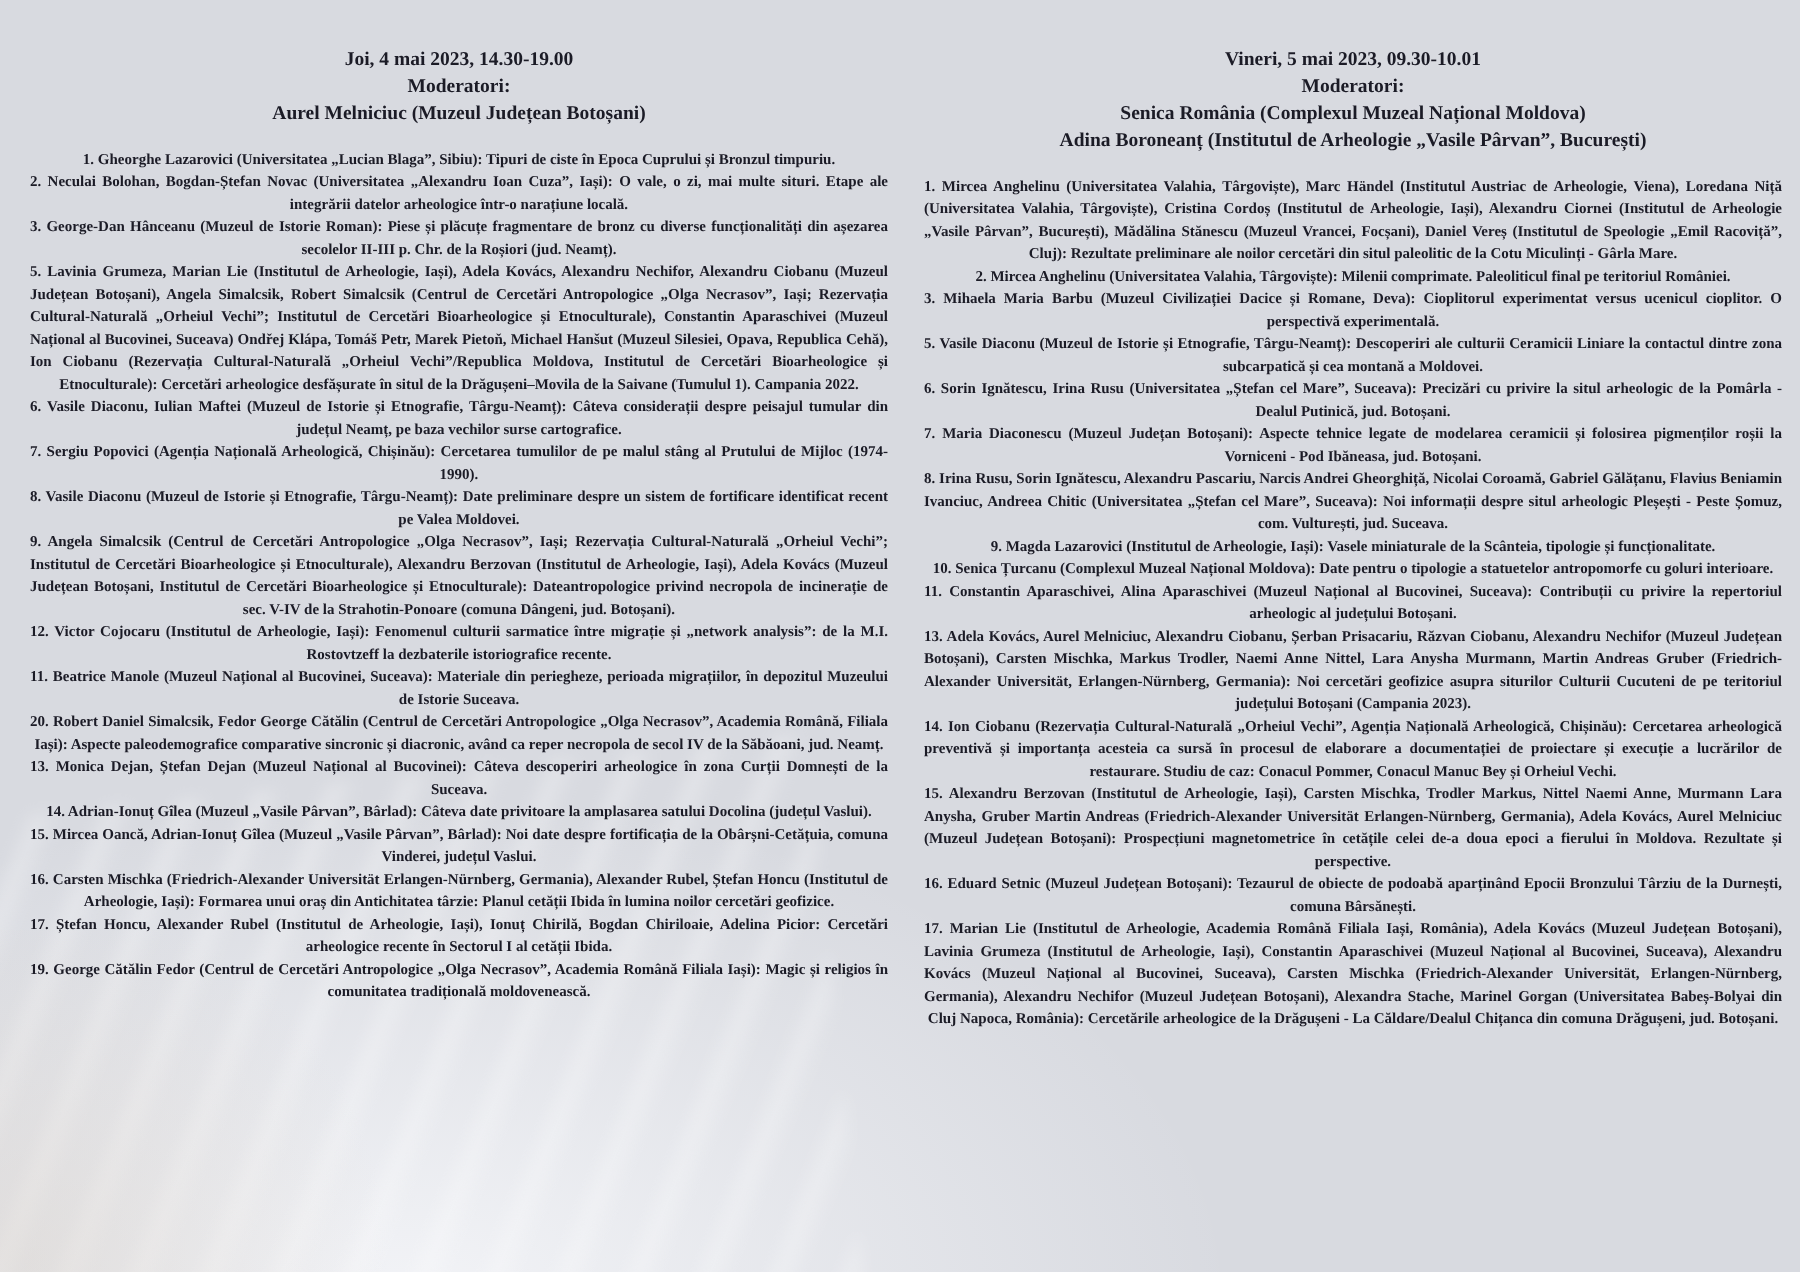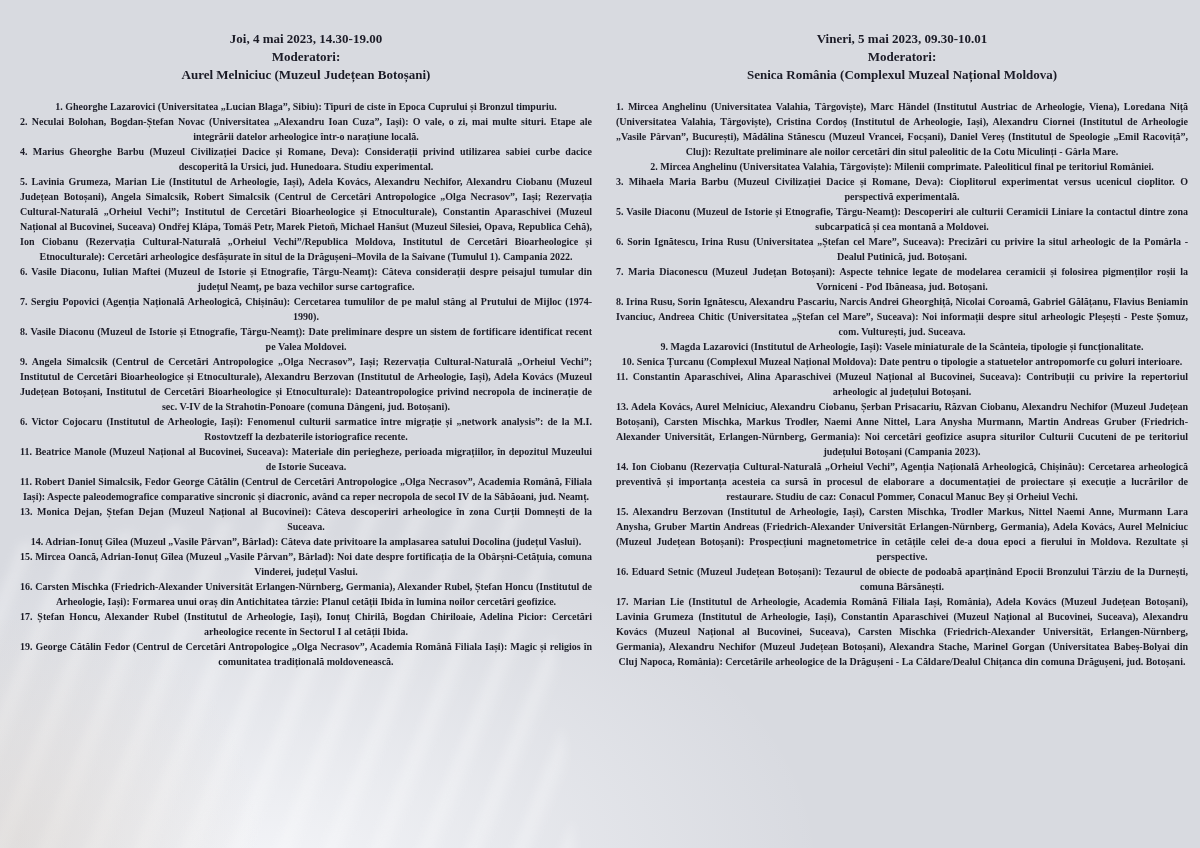--- a/index.html
+++ b/index.html
@@ -86,43 +86,44 @@
 
   <div class="column">
     <div class="col-header">
       <div>Joi, 4 mai 2023, 14.30-19.00</div>
       <div>Moderatori:</div>
       <div>Aurel Melniciuc (Muzeul Județean Botoșani)</div>
     </div>
     <div class="items">
         <p class="item">1. Gheorghe Lazarovici (Universitatea „Lucian Blaga”, Sibiu): Tipuri de ciste în Epoca Cuprului și Bronzul timpuriu.</p>
         <p class="item">2. Neculai Bolohan, Bogdan-Ștefan Novac (Universitatea „Alexandru Ioan Cuza”, Iași): O vale, o zi, mai multe situri. Etape ale integrării datelor arheologice într-o narațiune locală.</p>
-        <p class="item">4. Marius Gheorghe Barbu (Muzeul Civilizației Dacice și Romane, Deva): Considerații privind utilizarea sabiei curbe dacice descoperită la Ursici, jud. Hunedoara. Studiu experimental.</p>
+        <p class="item">3. George-Dan Hânceanu (Muzeul de Istorie Roman): Piese și plăcuțe fragmentare de bronz cu diverse funcționalități din așezarea secolelor II-III p. Chr. de la Roșiori (jud. Neamț).</p>
         <p class="item">5. Lavinia Grumeza, Marian Lie (Institutul de Arheologie, Iași), Adela Kovács, Alexandru Nechifor, Alexandru Ciobanu (Muzeul Județean Botoșani), Angela Simalcsik, Robert Simalcsik (Centrul de Cercetări Antropologice „Olga Necrasov”, Iași; Rezervația Cultural-Naturală „Orheiul Vechi”; Institutul de Cercetări Bioarheologice și Etnoculturale), Constantin Aparaschivei (Muzeul Național al Bucovinei, Suceava) Ondřej Klápa, Tomáš Petr, Marek Pietoň, Michael Hanšut (Muzeul Silesiei, Opava, Republica Cehă), Ion Ciobanu (Rezervația Cultural-Naturală „Orheiul Vechi”/Republica Moldova, Institutul de Cercetări Bioarheologice și Etnoculturale): Cercetări arheologice desfășurate în situl de la Drăgușeni–Movila de la Saivane (Tumulul 1). Campania 2022.</p>
         <p class="item">6. Vasile Diaconu, Iulian Maftei (Muzeul de Istorie și Etnografie, Târgu-Neamț): Câteva considerații despre peisajul tumular din județul Neamț, pe baza vechilor surse cartografice.</p>
         <p class="item">7. Sergiu Popovici (Agenția Națională Arheologică, Chișinău): Cercetarea tumulilor de pe malul stâng al Prutului de Mijloc (1974-1990).</p>
         <p class="item">8. Vasile Diaconu (Muzeul de Istorie și Etnografie, Târgu-Neamț): Date preliminare despre un sistem de fortificare identificat recent pe Valea Moldovei.</p>
         <p class="item">9. Angela Simalcsik (Centrul de Cercetări Antropologice „Olga Necrasov”, Iași; Rezervația Cultural-Naturală „Orheiul Vechi”; Institutul de Cercetări Bioarheologice și Etnoculturale), Alexandru Berzovan (Institutul de Arheologie, Iași), Adela Kovács (Muzeul Județean Botoșani, Institutul de Cercetări Bioarheologice și Etnoculturale): Dateantropologice privind necropola de incinerație de sec. V-IV de la Strahotin-Ponoare (comuna Dângeni, jud. Botoșani).</p>
-        <p class="item">6. Victor Cojocaru (Institutul de Arheologie, Iași): Fenomenul culturii sarmatice între migrație și „network analysis”: de la M.I. Rostovtzeff la dezbaterile istoriografice recente.</p>
+        <p class="item">12. Victor Cojocaru (Institutul de Arheologie, Iași): Fenomenul culturii sarmatice între migrație și „network analysis”: de la M.I. Rostovtzeff la dezbaterile istoriografice recente.</p>
         <p class="item">11. Beatrice Manole (Muzeul Național al Bucovinei, Suceava): Materiale din periegheze, perioada migrațiilor, în depozitul Muzeului de Istorie Suceava.</p>
-        <p class="item">11. Robert Daniel Simalcsik, Fedor George Cătălin (Centrul de Cercetări Antropologice „Olga Necrasov”, Academia Română, Filiala Iași): Aspecte paleodemografice comparative sincronic și diacronic, având ca reper necropola de secol IV de la Săbăoani, jud. Neamț.</p>
+        <p class="item">20. Robert Daniel Simalcsik, Fedor George Cătălin (Centrul de Cercetări Antropologice „Olga Necrasov”, Academia Română, Filiala Iași): Aspecte paleodemografice comparative sincronic și diacronic, având ca reper necropola de secol IV de la Săbăoani, jud. Neamț.</p>
         <p class="item">13. Monica Dejan, Ștefan Dejan (Muzeul Național al Bucovinei): Câteva descoperiri arheologice în zona Curții Domnești de la Suceava.</p>
         <p class="item">14. Adrian-Ionuț Gîlea (Muzeul „Vasile Pârvan”, Bârlad): Câteva date privitoare la amplasarea satului Docolina (județul Vaslui).</p>
         <p class="item">15. Mircea Oancă, Adrian-Ionuț Gîlea (Muzeul „Vasile Pârvan”, Bârlad): Noi date despre fortificația de la Obârșni-Cetățuia, comuna Vinderei, județul Vaslui.</p>
         <p class="item">16. Carsten Mischka (Friedrich-Alexander Universität Erlangen-Nürnberg, Germania), Alexander Rubel, Ștefan Honcu (Institutul de Arheologie, Iași): Formarea unui oraș din Antichitatea târzie: Planul cetății Ibida în lumina noilor cercetări geofizice.</p>
         <p class="item">17. Ștefan Honcu, Alexander Rubel (Institutul de Arheologie, Iași), Ionuț Chirilă, Bogdan Chiriloaie, Adelina Picior: Cercetări arheologice recente în Sectorul I al cetății Ibida.</p>
         <p class="item">19. George Cătălin Fedor (Centrul de Cercetări Antropologice „Olga Necrasov”, Academia Română Filiala Iași): Magic și religios în comunitatea tradițională moldovenească.</p>
       </div>
   </div>
 
   <div class="column">
     <div class="col-header">
       <div>Vineri, 5 mai 2023, 09.30-10.01</div>
       <div>Moderatori:</div>
       <div>Senica România (Complexul Muzeal Național Moldova)</div>
+      <div>Adina Boroneanț (Institutul de Arheologie „Vasile Pârvan”, București)</div>
     </div>
     <div class="items">
         <p class="item">1. Mircea Anghelinu (Universitatea Valahia, Târgoviște), Marc Händel (Institutul Austriac de Arheologie, Viena), Loredana Niță (Universitatea Valahia, Târgoviște), Cristina Cordoș (Institutul de Arheologie, Iași), Alexandru Ciornei (Institutul de Arheologie „Vasile Pârvan”, București), Mădălina Stănescu (Muzeul Vrancei, Focșani), Daniel Vereș (Institutul de Speologie „Emil Racoviță”, Cluj): Rezultate preliminare ale noilor cercetări din situl paleolitic de la Cotu Miculinți - Gârla Mare.</p>
         <p class="item">2. Mircea Anghelinu (Universitatea Valahia, Târgoviște): Milenii comprimate. Paleoliticul final pe teritoriul României.</p>
         <p class="item">3. Mihaela Maria Barbu (Muzeul Civilizației Dacice și Romane, Deva): Cioplitorul experimentat versus ucenicul cioplitor. O perspectivă experimentală.</p>
         <p class="item">5. Vasile Diaconu (Muzeul de Istorie și Etnografie, Târgu-Neamț): Descoperiri ale culturii Ceramicii Liniare la contactul dintre zona subcarpatică și cea montană a Moldovei.</p>
         <p class="item">6. Sorin Ignătescu, Irina Rusu (Universitatea „Ștefan cel Mare”, Suceava): Precizări cu privire la situl arheologic de la Pomârla - Dealul Putinică, jud. Botoșani.</p>
         <p class="item">7. Maria Diaconescu (Muzeul Județan Botoșani): Aspecte tehnice legate de modelarea ceramicii și folosirea pigmenților roșii la Vorniceni - Pod Ibăneasa, jud. Botoșani.</p>
         <p class="item">8. Irina Rusu, Sorin Ignătescu, Alexandru Pascariu, Narcis Andrei Gheorghiță, Nicolai Coroamă, Gabriel Gălățanu, Flavius Beniamin Ivanciuc, Andreea Chitic (Universitatea „Ștefan cel Mare”, Suceava): Noi informații despre situl arheologic Pleșești - Peste Șomuz, com. Vulturești, jud. Suceava.</p>
         <p class="item">9. Magda Lazarovici (Institutul de Arheologie, Iași): Vasele miniaturale de la Scânteia, tipologie și funcționalitate.</p>

